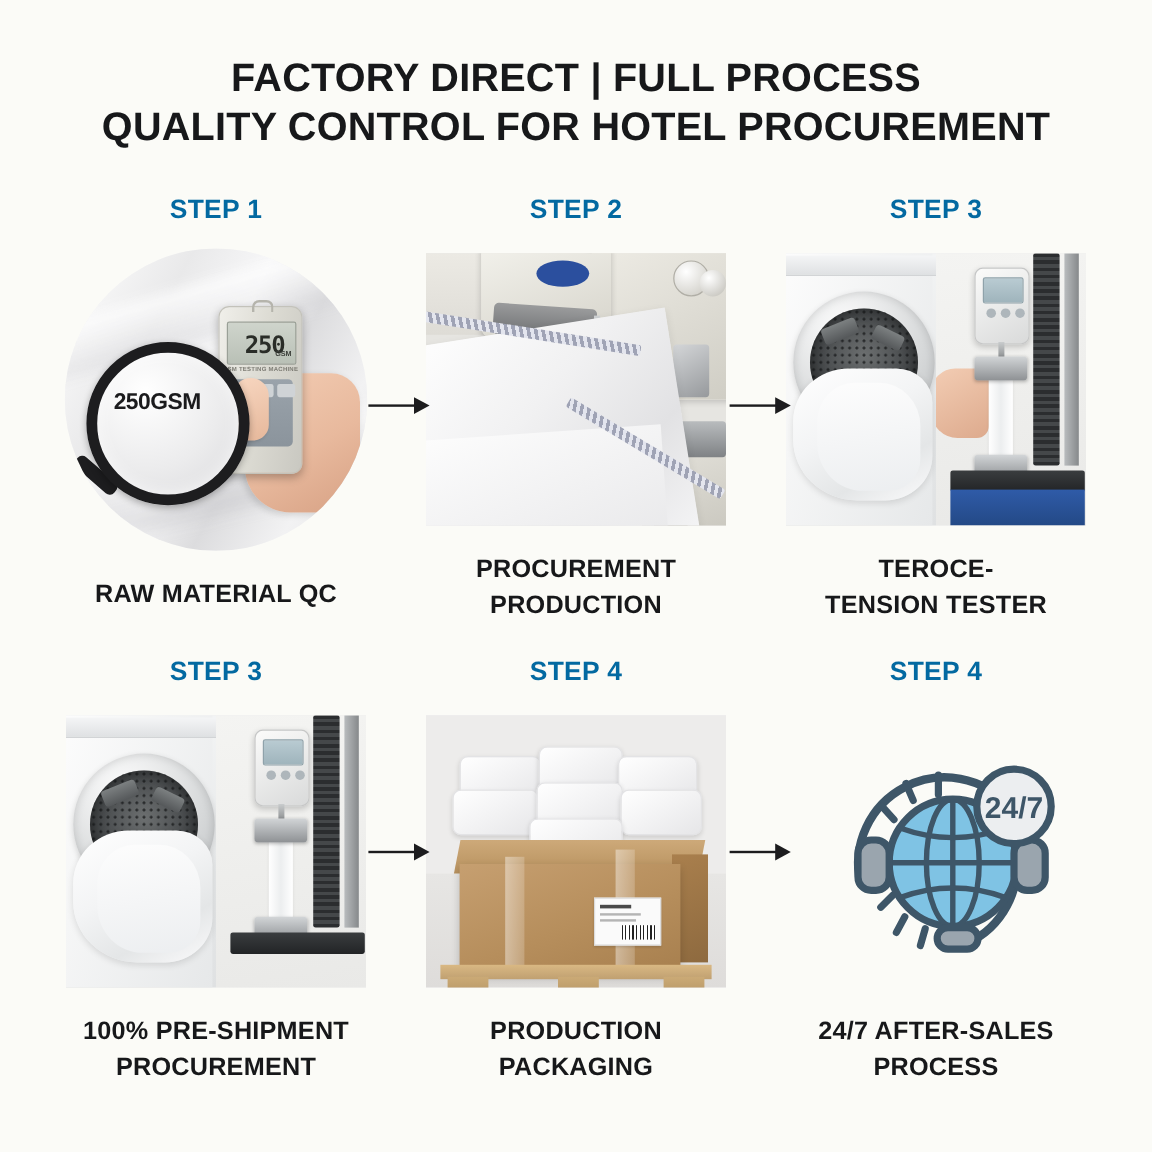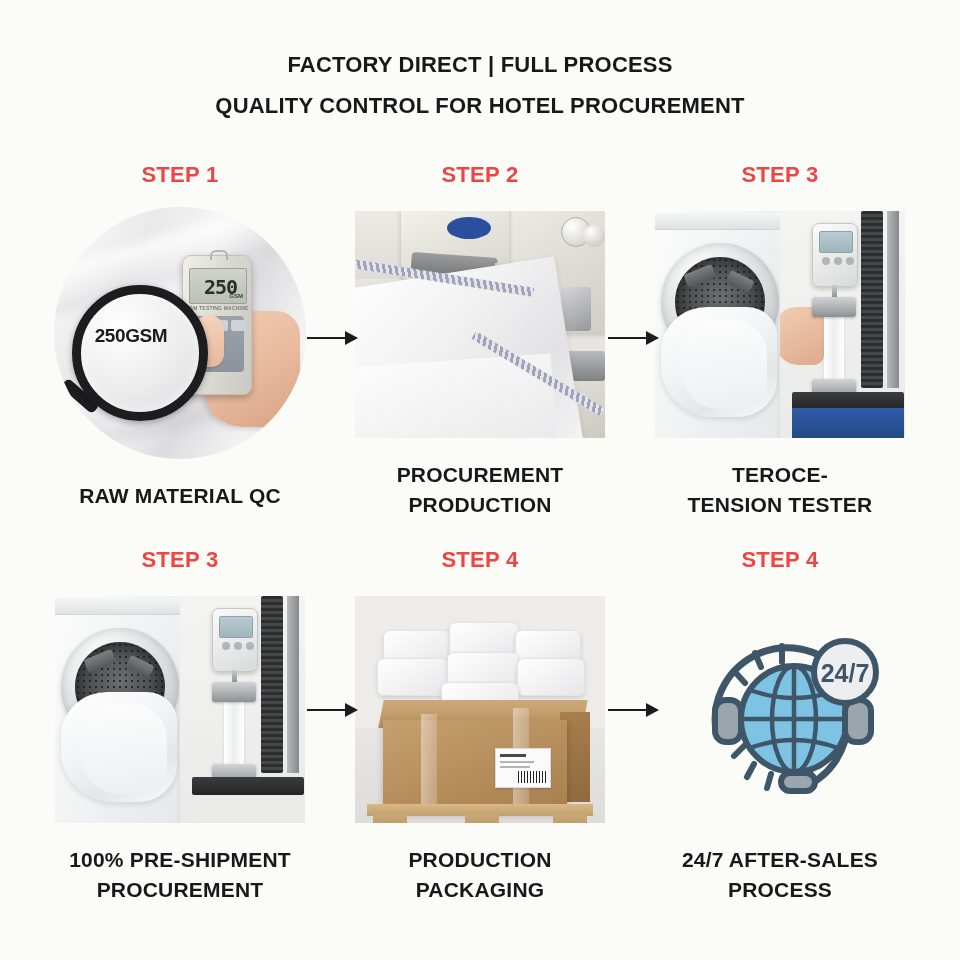--- a/index.html
+++ b/index.html
@@ -23,21 +23,21 @@
   
   .title-block {
     position: absolute;
     top: 44px;
     left: 0;
     width: 960px;
     text-align: center;
   }
   .title-line {
     font-weight: 700;
-    font-size: 22px;
+    font-size: 33px;
     letter-spacing: 0.2px;
     color: #17181a;
     line-height: 41px;
     text-transform: uppercase;
     white-space: nowrap;
   }
 
   
   .row {
     position: absolute;
@@ -54,21 +54,21 @@
     width: 300px;
     position: relative;
     display: flex;
     flex-direction: column;
     align-items: center;
   }
 
   .step-label {
     font-weight: 700;
     font-size: 22px;
-    color: #ef4444;
+    color: #0369a1;
     letter-spacing: 0.3px;
     height: 30px;
     line-height: 30px;
   }
 
   .media {
     width: 250px;
     height: 243px;
     margin-top: 21px;
     position: relative;

